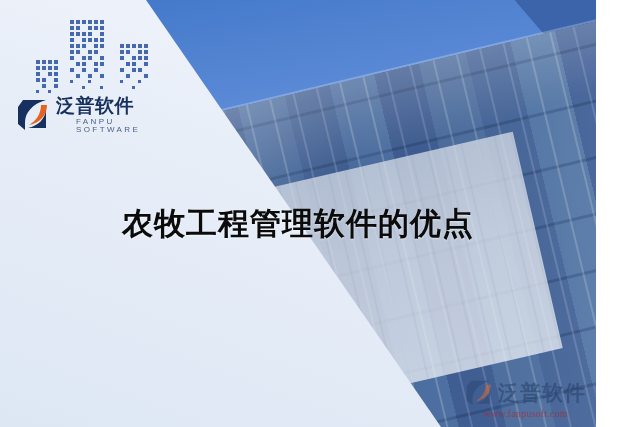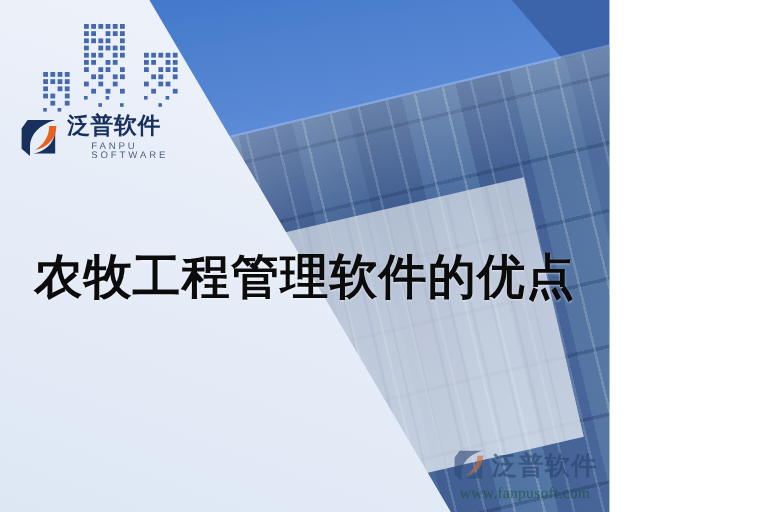--- a/index.html
+++ b/index.html
@@ -2,21 +2,21 @@
 <html><head>
 <meta charset="utf-8">
 <style>
   html, body {
     margin: 0;
     padding: 0;
     background: #ffffff;
   }
   #banner {
     position: relative;
-    width: 508px;
+    width: 596px;
     height: 427px;
     overflow: hidden;
     font-family: "Liberation Sans", "DejaVu Sans", sans-serif;
     background: #e9eef7;
   }
 
   
   .sky {
     position: absolute;
     inset: 0;
@@ -186,21 +186,21 @@
     font-family: "Liberation Sans", sans-serif;
     margin-left: 20px;
   }
 
   
   .title {
     position: absolute;
     left: 0; right: 0;
     top: 203px;
     text-align: center;
-    font-size: 40px;
+    font-size: 31px;
     font-weight: bold;
     color: #0b0b0b;
     letter-spacing: 1px;
     font-family: "DejaVu Sans", "Liberation Sans", sans-serif;
     text-shadow: 0 1px 2px rgba(255,255,255,.55);
     white-space: nowrap;
   }
 
   
   .watermark {
@@ -214,22 +214,22 @@
   .wm-row { display: flex; align-items: center; justify-content: flex-end; }
   .wm-mark { width: 30px; height: 28px; flex: 0 0 30px; margin-right: 3px; }
   .wm-cn {
     font-size: 21px;
     font-weight: bold;
     color: #2a4470;
     letter-spacing: 1px;
     font-family: "DejaVu Sans", "Liberation Sans", sans-serif;
   }
   .wm-url {
-    font-size: 13px;
-    color: #14532d;
+    font-size: 10px;
+    color: #b91c1c;
     letter-spacing: .2px;
     margin-top: 1px;
     font-family: "Liberation Serif", "DejaVu Serif", serif;
   }
 </style>
 </head>
 <body>
 
 <div id="banner">
 

